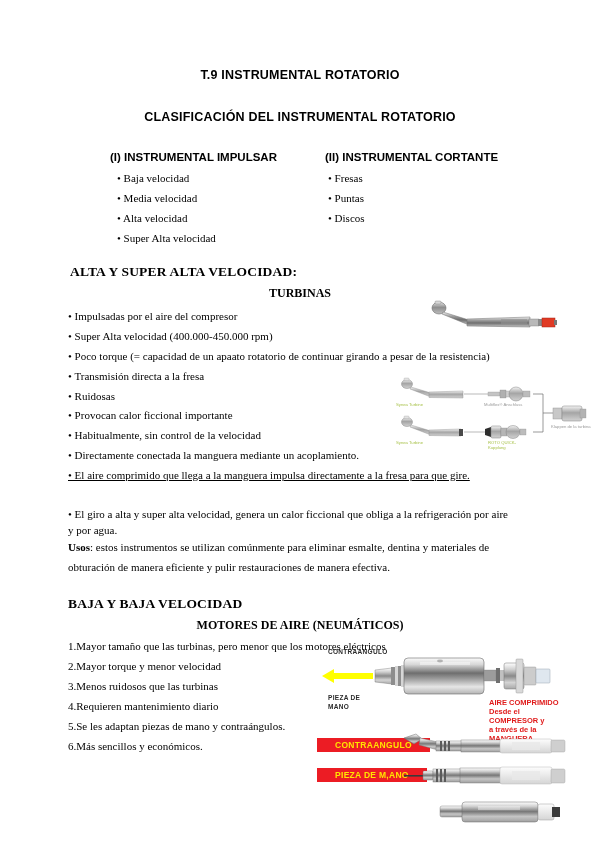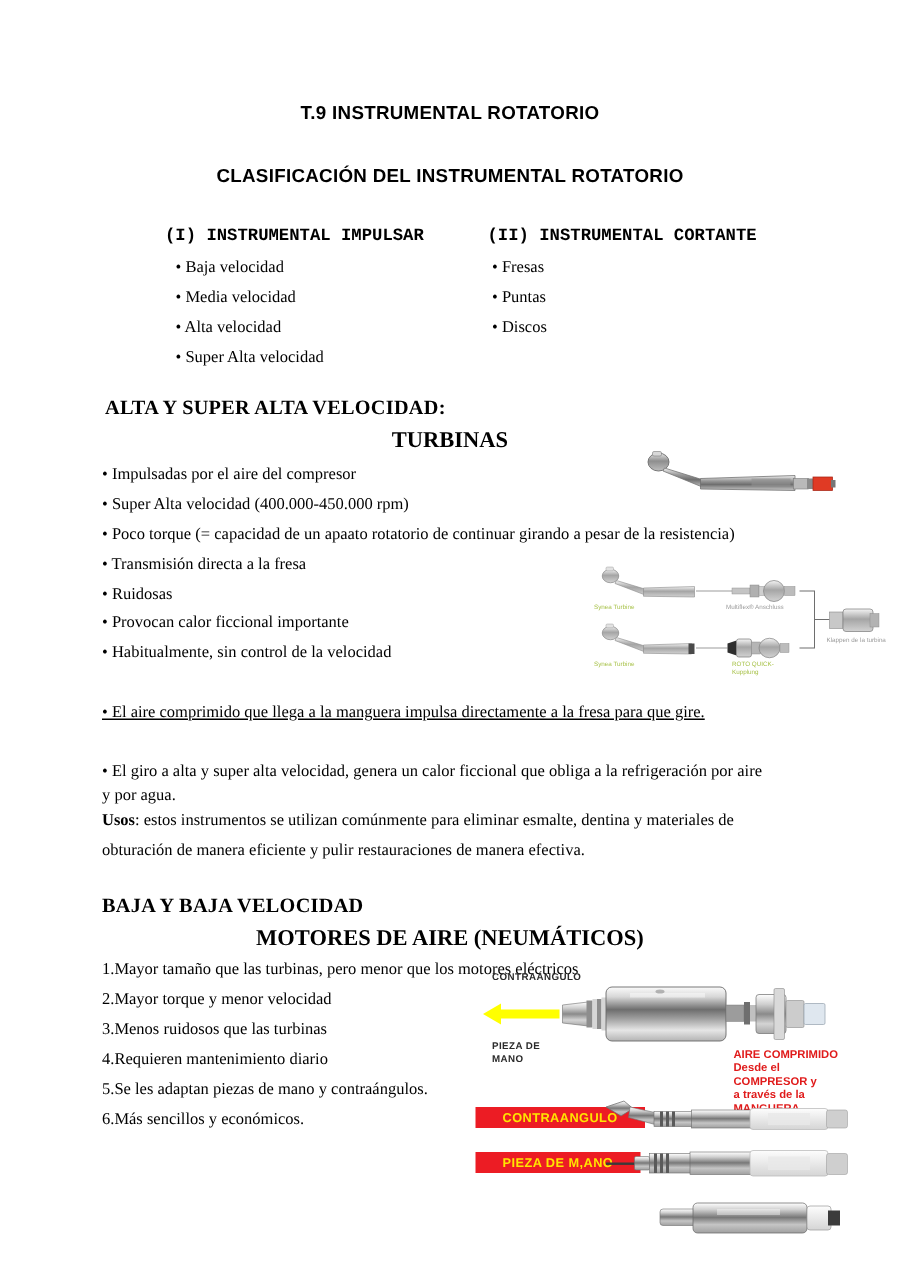--- a/index.html
+++ b/index.html
@@ -33,34 +33,34 @@
     font-weight: bold;
     font-size: 13.5px;
     letter-spacing: 0.2px;
   }
   .h-center-serif {
     position: absolute;
     left: 0; right: 0;
     text-align: center;
     font-family: "Liberation Serif", serif;
     font-weight: bold;
-    font-size: 15px;
+    font-size: 12px;
   }
 
   
   .txt {
     position: absolute;
     font-family: "Liberation Serif", serif;
     font-size: 11px;
     line-height: 13px;
     white-space: nowrap;
   }
   .col-head {
     position: absolute;
-    font-family: Liberation Mono, monospace;
+    font-family: Liberation Sans, sans-serif;
     font-weight: bold;
     font-size: 11.5px;
     white-space: nowrap;
   }
   b.inline-bold { font-weight: bold; }
 
   
   .fig { position: absolute; }
 
   .lbl-red-box {
@@ -137,20 +137,21 @@
 
   <div class="h-center-serif" style="top:286px;">TURBINAS</div>
 
   <div class="txt" style="left:68px; top:310px;">• Impulsadas por el aire del compresor</div>
   <div class="txt" style="left:68px; top:330px;">• Super Alta velocidad (400.000-450.000 rpm)</div>
   <div class="txt" style="left:68px; top:350px;">• Poco torque (= capacidad de un apaato rotatorio de continuar girando a pesar de la resistencia)</div>
   <div class="txt" style="left:68px; top:370px;">• Transmisión directa a la fresa</div>
   <div class="txt" style="left:68px; top:390px;">• Ruidosas</div>
   <div class="txt" style="left:68px; top:409px;">• Provocan calor ficcional importante</div>
   <div class="txt" style="left:68px; top:429px;">• Habitualmente, sin control de la velocidad</div>
+  <div class="txt" style="left:68px; top:449px;">• Directamente conectada la manguera mediante un acoplamiento.</div>
   <div class="txt" style="left:68px; top:469px;text-decoration:underline;">• El aire comprimido que llega a la manguera impulsa directamente a la fresa para que gire.</div>
   <div class="txt" style="left:68px; top:508px;">• El giro a alta y super alta velocidad, genera un calor ficcional que obliga a la refrigeración por aire</div>
   <div class="txt" style="left:68px; top:524px;">y por agua.</div>
 
   <div class="txt" style="left:68px; top:561px;">obturación de manera eficiente y pulir restauraciones de manera efectiva.</div>
   <div class="txt" style="left:68px; top:541px;">
     <b class="inline-bold">Usos</b><span>: estos instrumentos se utilizan comúnmente para eliminar esmalte, dentina y materiales de</span>
   </div>
 
   <div class="h-section" style="left:68px; top:596px;">BAJA Y BAJA VELOCIDAD</div>

